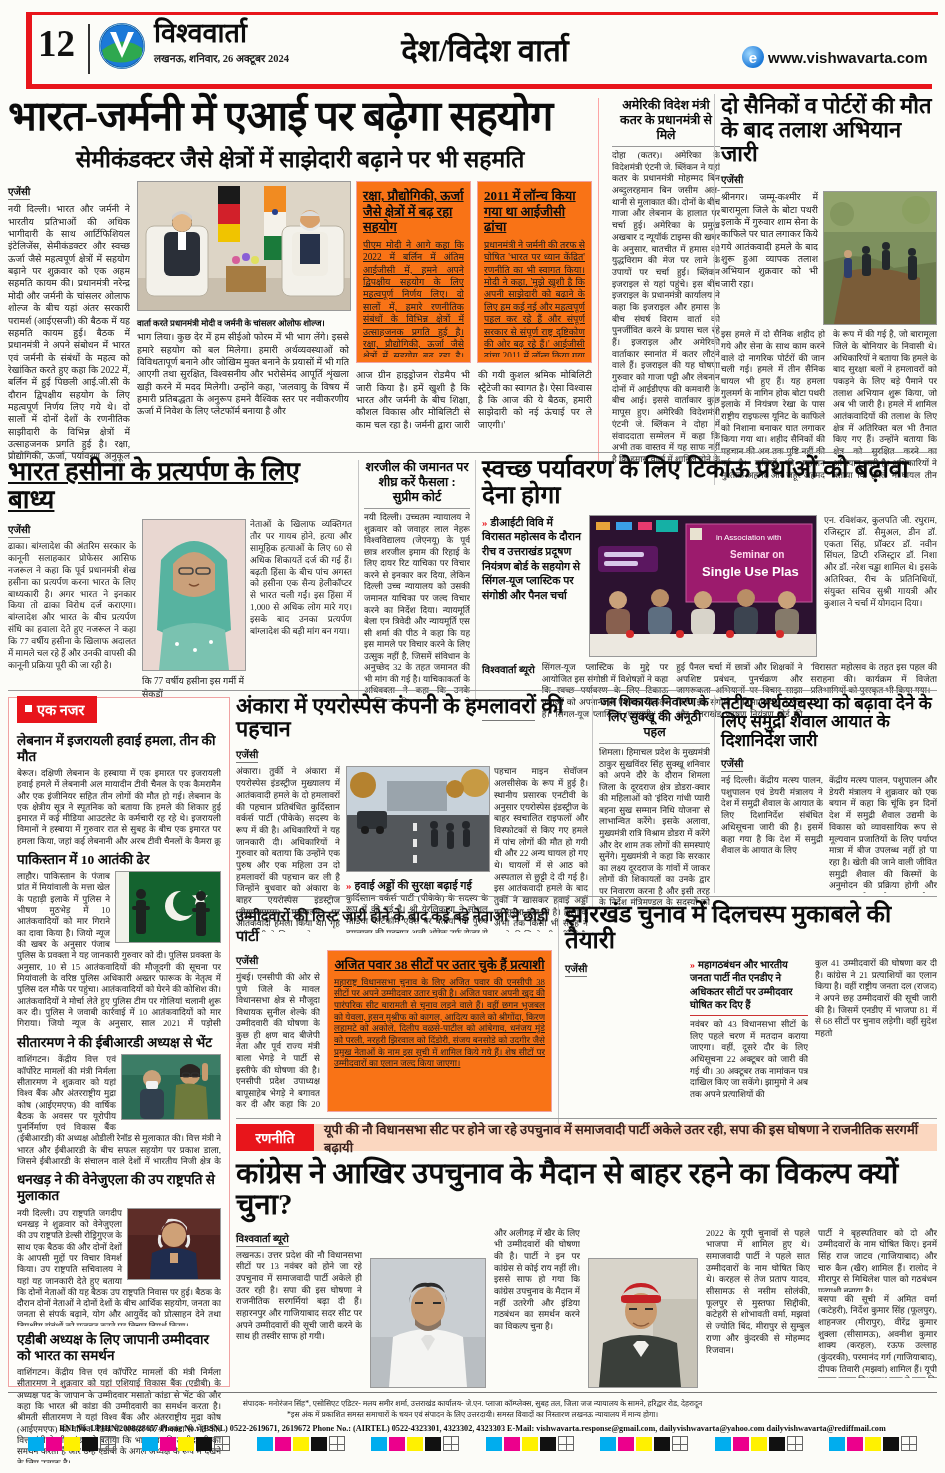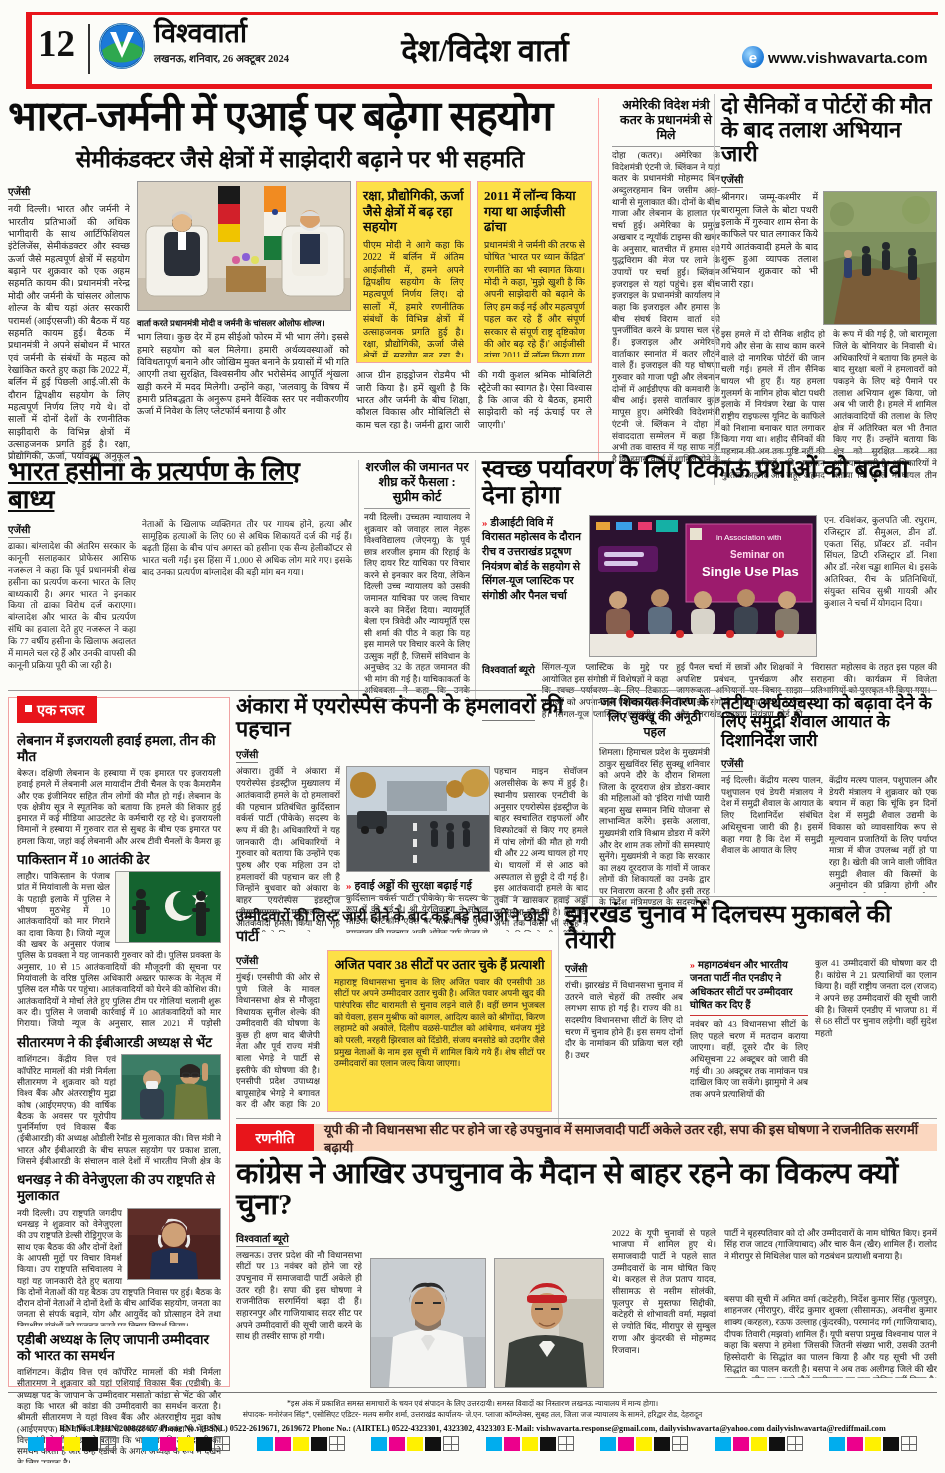--- a/index.html
+++ b/index.html
@@ -23,21 +23,21 @@
          color:#fff;font-weight:900;font-size:15px;display:flex;align-items:center;justify-content:center;
          font-family:"Liberation Sans",sans-serif;}
   
   .hl{font-weight:900;color:#0c0c0c;line-height:1.08;}
   .byline{font-weight:700;font-size:10px;border-bottom:1px solid #777;display:inline-block;
           padding-bottom:1px;margin-bottom:3px;color:#111;}
   .bodytxt{font-size:9.3px;line-height:1.33;text-align:justify;color:#1b1b1b;overflow:hidden;}
   .cols2{column-count:2;column-gap:8px;}
   .cols3{column-count:3;column-gap:8px;}
   .smallhead{font-size:12.5px;font-weight:800;text-align:center;line-height:1.2;color:#0d0d0d;}
-  .pinkbox{border:1.5px solid #f0a3a3;padding:6px;background:#fde047;}
+  .pinkbox{border:1.5px solid #f0a3a3;padding:6px;background:#f97316;text-decoration:underline;}
   .boxtitle{font-size:13px;font-weight:800;line-height:1.2;margin-bottom:4px;color:#0d0d0d;}
   .caption{font-size:8.5px;font-weight:700;margin:2px 0 3px 0;color:#111;}
   .chev{color:#e8151b;font-weight:900;margin-right:3px;}
   .leadin{font-size:10.8px;font-weight:700;line-height:1.35;color:#101010;}
   
   .rail{position:absolute;left:8px;top:697px;width:222px;height:690px;border:1.5px solid #f0a3a3;
         padding:0 8px;box-sizing:border-box;background:#fffefb;}
   .raillabel{display:inline-flex;align-items:center;gap:5px;background:#e8151b;color:#fff;
              font-size:14.5px;font-weight:800;padding:3px 12px 4px 8px;margin:-16px 0 4px 0;position:relative;}
   .raillabel .notch{width:7px;height:7px;background:#fff;display:inline-block;}
@@ -177,20 +177,35 @@
   </div>
 
   <div class="hr" style="left:8px;top:452px;width:929px;"></div>
 
   <div class="abs" style="left:8px;top:458px;width:344px;">
     <div class="hl" style="font-size:26px;text-decoration:underline;">भारत हसीना के प्रत्यर्पण के लिए बाध्य</div>
     <div style="display:flex;gap:6px;margin-top:5px;">
       <div style="width:128px;flex:none;">
         <span class="byline">एजेंसी</span>
         <div class="bodytxt" style="height:178px;font-size:8.9px;">ढाका। बांग्लादेश की अंतरिम सरकार के कानूनी सलाहकार प्रोफेसर आसिफ नजरूल ने कहा कि पूर्व प्रधानमंत्री शेख हसीना का प्रत्यर्पण करना भारत के लिए बाध्यकारी है। अगर भारत ने इनकार किया तो ढाका विरोध दर्ज कराएगा। बांग्लादेश और भारत के बीच प्रत्यर्पण संधि का हवाला देते हुए नजरूल ने कहा कि 77 वर्षीय हसीना के खिलाफ अदालत में मामले चल रहे हैं और उनकी वापसी की कानूनी प्रक्रिया पूरी की जा रही है।</div>
+      </div>
+      <div style="width:102px;flex:none;">
+        <svg width="102" height="150" viewBox="0 0 102 150" style="border:1px solid #999;">
+          <rect width="102" height="150" fill="#e9d7d1"></rect>
+          <path d="M18 40 Q51 2 84 40 L88 110 Q51 128 14 110 Z" fill="#57b3a0"></path>
+          <path d="M30 44 Q51 20 72 44 L72 70 Q51 84 30 70 Z" fill="#caa07a"></path>
+          <rect x="36" y="48" width="14" height="6" rx="3" fill="none" stroke="#444" stroke-width="1.5"></rect>
+          <rect x="53" y="48" width="14" height="6" rx="3" fill="none" stroke="#444" stroke-width="1.5"></rect>
+          <path d="M46 64 Q51 68 56 64" stroke="#7a4a2e" fill="none" stroke-width="1.5"></path>
+          <path d="M20 110 Q51 96 82 110 L86 150 L16 150 Z" fill="#7ac2b0"></path>
+          <circle cx="34" cy="124" r="2" fill="#fff"></circle>
+            <circle cx="52" cy="130" r="2" fill="#fff"></circle>
+            <circle cx="68" cy="122" r="2" fill="#fff"></circle>
+        </svg>
+        <div class="bodytxt" style="height:26px;">कि 77 वर्षीय हसीना इस गर्मी में सैकड़ों</div>
       </div>
       <div class="bodytxt" style="flex:1;height:208px;font-size:8.9px;">नेताओं के खिलाफ व्यक्तिगत तौर पर गायब होने, हत्या और सामूहिक हत्याओं के लिए 60 से अधिक शिकायतें दर्ज की गई हैं। बढ़ती हिंसा के बीच पांच अगस्त को हसीना एक सैन्य हेलीकॉप्टर से भारत चली गईं। इस हिंसा में 1,000 से अधिक लोग मारे गए। इसके बाद उनका प्रत्यर्पण बांग्लादेश की बड़ी मांग बन गया।</div>
     </div>
   </div>
 
   <div class="abs" style="left:358px;top:460px;width:118px;border-left:1px solid #c5c5c5;border-right:1px solid #c5c5c5;padding:0 5px;box-sizing:border-box;">
     <div class="smallhead">शरजील की जमानत पर शीघ्र करें फैसला : सुप्रीम कोर्ट</div>
     <div style="height:1px;background:#999;margin:3px 0;"></div>
     <div class="bodytxt" style="height:190px;font-size:8.7px;">नयी दिल्ली। उच्चतम न्यायालय ने शुक्रवार को जवाहर लाल नेहरू विश्वविद्यालय (जेएनयू) के पूर्व छात्र शरजील इमाम की रिहाई के लिए दायर रिट याचिका पर विचार करने से इनकार कर दिया, लेकिन दिल्ली उच्च न्यायालय को उसकी जमानत याचिका पर जल्द विचार करने का निर्देश दिया। न्यायमूर्ति बेला एन त्रिवेदी और न्यायमूर्ति एस सी शर्मा की पीठ ने कहा कि यह इस मामले पर विचार करने के लिए उत्सुक नहीं है, जिसमें संविधान के अनुच्छेद 32 के तहत जमानत की भी मांग की गई है। याचिकाकर्ता के अधिवक्ता ने कहा कि उनके मुवक्किल की जमानत 2022 से लंबित है। पीठ के समक्ष उसके की ओर से पेश वरिष्ठ अधिवक्ता सिद्धार्थ दवे ने कहा कि वह इस समय जमानत के लिए दबाव नहीं बना रहे हैं।</div>
   </div>
@@ -387,21 +402,20 @@
         <div class="bodytxt" style="height:112px;font-size:8.8px;">महाराष्ट्र विधानसभा चुनाव के लिए अजित पवार की एनसीपी 38 सीटों पर अपने उम्मीदवार उतार चुकी है। अजित पवार अपनी खुद की पारंपरिक सीट बारामती से चुनाव लड़ने वाले हैं। वहीं छगन भुजबल को येवला, हसन मुश्रीफ को कागल, आदित्य काले को श्रीगोंदा, किरण लहामटे को अकोले, दिलीप वळसे-पाटील को आंबेगाव, धनंजय मुंडे को परली, नरहरी झिरवाल को दिंडोरी, संजय बनसोडे को उदगीर जैसे प्रमुख नेताओं के नाम इस सूची में शामिल किये गये हैं। शेष सीटों पर उम्मीदवारों का एलान जल्द किया जाएगा।</div>
       </div>
     </div>
   </div>
 
   <div class="abs" style="left:558px;top:902px;width:379px;border-left:1px solid #c5c5c5;padding-left:6px;box-sizing:border-box;">
     <div class="hl" style="font-size:24px;">झारखंड चुनाव में दिलचस्प मुकाबले की तैयारी</div>
     <div style="display:flex;gap:7px;margin-top:4px;">
       <div style="width:118px;flex:none;">
         <span class="byline">एजेंसी</span>
-        <div class="bodytxt" style="height:150px;font-size:8.8px;">रांची। झारखंड में विधानसभा चुनाव में उतरने वाले चेहरों की तस्वीर अब लगभग साफ हो गई है। राज्य की 81 सदस्यीय विधानसभा सीटों के लिए दो चरण में चुनाव होने हैं। इस समय दोनों दौर के नामांकन की प्रक्रिया चल रही है। उधर</div>
       </div>
       <div style="width:118px;flex:none;">
         <div class="leadin" style="font-size:10px;"><span class="chev">»</span><span>महागठबंधन और भारतीय जनता पार्टी नीत एनडीए ने अधिकतर सीटों पर उम्मीदवार घोषित कर दिए हैं</span></div>
         <div style="height:1px;background:#c33;margin:3px 0;"></div>
         <div class="bodytxt" style="height:96px;font-size:8.8px;">नवंबर को 43 विधानसभा सीटों के लिए पहले चरण में मतदान कराया जाएगा। वहीं, दूसरे दौर के लिए अधिसूचना 22 अक्टूबर को जारी की गई थी। 30 अक्टूबर तक नामांकन पत्र दाखिल किए जा सकेंगे। झामुमो ने अब तक अपने प्रत्याशियों की</div>
       </div>
       <div class="bodytxt" style="flex:1;height:168px;font-size:8.8px;">कुल 41 उम्मीदवारों की घोषणा कर दी है। कांग्रेस ने 21 प्रत्याशियों का एलान किया है। वहीं राष्ट्रीय जनता दल (राजद) ने अपने छह उम्मीदवारों की सूची जारी की है। जिसमें एनडीए में भाजपा 81 में से 68 सीटों पर चुनाव लड़ेगी। वहीं सुदेश महतो</div>
     </div>
   </div>
 
@@ -421,20 +435,21 @@
       <svg width="114" height="128" viewBox="0 0 114 128" style="flex:none;margin-top:30px;border:1px solid #999;">
         <rect width="114" height="128" fill="#c9ced2"></rect>
         <rect x="0" y="78" width="114" height="50" fill="#b9bec2"></rect>
         <path d="M22 78 Q57 62 92 78 L96 128 L18 128 Z" fill="#f4f4f2"></path>
         <path d="M50 80 L57 92 L64 80 L60 76 L54 76 Z" fill="#e0e0de"></path>
         <ellipse cx="57" cy="48" rx="17" ry="20" fill="#c59a72"></ellipse>
         <path d="M38 44 Q40 22 57 24 Q74 22 76 44 L74 34 Q66 26 57 28 Q48 26 40 34 Z" fill="#2b2b2b"></path>
         <path d="M44 60 Q57 74 70 60 L70 66 Q57 78 44 66 Z" fill="#8a7563"></path>
         <path d="M44 44 L52 44 M62 44 L70 44" stroke="#2b2b2b" stroke-width="2"></path>
       </svg>
+      <div class="bodytxt" style="width:86px;flex:none;height:148px;font-size:8.8px;">और अलीगढ़ में खैर के लिए भी उम्मीदवारों की घोषणा की है। पार्टी ने इन पर कांग्रेस से कोई राय नहीं ली। इससे साफ हो गया कि कांग्रेस उपचुनाव के मैदान में नहीं उतरेगी और इंडिया गठबंधन का समर्थन करने का विकल्प चुना है।</div>
       <svg width="108" height="128" viewBox="0 0 108 128" style="flex:none;margin-top:30px;border:1px solid #999;">
         <rect width="108" height="128" fill="#d8d4ca"></rect>
         <rect x="64" y="40" width="44" height="88" fill="#c6c2b6"></rect>
         <path d="M14 84 Q50 68 88 84 L92 128 L10 128 Z" fill="#3a3f3a"></path>
         <path d="M44 86 L52 98 L60 86 L56 82 L48 82 Z" fill="#f2f2ee"></path>
         <ellipse cx="52" cy="52" rx="16" ry="18" fill="#c9996d"></ellipse>
         <path d="M32 44 Q34 24 52 24 Q70 24 72 44 L72 38 Q66 28 52 28 Q38 28 32 38 Z" fill="#c52025"></path>
         <rect x="32" y="36" width="40" height="8" rx="4" fill="#c52025"></rect>
         <path d="M40 50 L48 50 M56 50 L64 50" stroke="#2b2b2b" stroke-width="2"></path>
         <path d="M44 64 Q52 70 60 64" stroke="#8a5a3a" fill="none" stroke-width="1.5"></path>
@@ -443,22 +458,22 @@
       <div style="flex:1;">
         <div class="bodytxt" style="height:64px;font-size:8.8px;">पार्टी ने बृहस्पतिवार को दो और उम्मीदवारों के नाम घोषित किए। इनमें सिंह राज जाटव (गाजियाबाद) और चारु कैन (खैर) शामिल हैं। रालोद ने मीरापुर से मिथिलेश पाल को गठबंधन प्रत्याशी बनाया है।</div>
         <div class="bodytxt" style="height:84px;font-size:8.8px;margin-top:2px;">बसपा की सूची में अमित वर्मा (कटेहरी), निर्देश कुमार सिंह (फूलपुर), शाहनजर (मीरापुर), वीरेंद्र कुमार शुक्ला (सीसामऊ), अवनीश कुमार शाक्य (करहल), रऊफ उल्लाह (कुंदरकी), परमानंद गर्ग (गाजियाबाद), दीपक तिवारी (मझवां) शामिल हैं। यूपी बसपा प्रमुख विश्वनाथ पाल ने कहा कि बसपा ने हमेशा 'जिसकी जितनी संख्या भारी, उसकी उतनी हिस्सेदारी' के सिद्धांत का पालन किया है और यह सूची भी उसी सिद्धांत का पालन करती है। बसपा ने अब तक अलीगढ़ जिले की खैर (एससी) सीट पर अपने नौवें उम्मीदवार का नाम घोषित नहीं किया है। करहल 1993 से सपा का गढ़ माना जाता है।</div>
       </div>
     </div>
   </div>
 
   <div class="hr" style="left:8px;top:1392px;width:929px;background:#777;"></div>
 
   <div class="abs" style="left:20px;top:1398px;width:905px;">
+    <div class="footline">संपादक- मनोरंजन सिंह*, एसोसिएट एडिटर- मलय समीर शर्मा, उत्तराखंड कार्यालय- जे.एन. प्लाजा कॉम्प्लेक्स, सुबह तल, जिला जज न्यायालय के सामने, हरिद्वार रोड, देहरादून</div>
     <div class="footline">*इस अंक में प्रकाशित समस्त समाचारों के चयन एवं संपादन के लिए उत्तरदायी। समस्त विवादों का निस्तारण लखनऊ न्यायालय में मान्य होगा।</div>
-    <div class="footline">संपादक- मनोरंजन सिंह*, एसोसिएट एडिटर- मलय समीर शर्मा, उत्तराखंड कार्यालय- जे.एन. प्लाजा कॉम्प्लेक्स, सुबह तल, जिला जज न्यायालय के सामने, हरिद्वार रोड, देहरादून</div>
     <div class="rniline">RNI No. UPHIN/2008/28657 Phone No.: (BSNL) 0522-2619671, 2619672 Phone No.: (AIRTEL) 0522-4323301, 4323302, 4323303 E-Mail: vishwavarta.response@gmail.com, dailyvishwavarta@yahoo.com dailyvishwavarta@rediffmail.com</div>
   </div>
   <div class="marks" id="marks">
       <div class="mgroup">
         <span class="sq" style="background: rgb(0, 173, 238);"></span>
         <span class="sq" style="background: rgb(236, 0, 140);"></span>
         <span class="sq" style="background: rgb(255, 241, 0);"></span>
         <span class="sq" style="background: rgb(17, 17, 17);"></span>
         <span class="reg"></span>
       </div>

